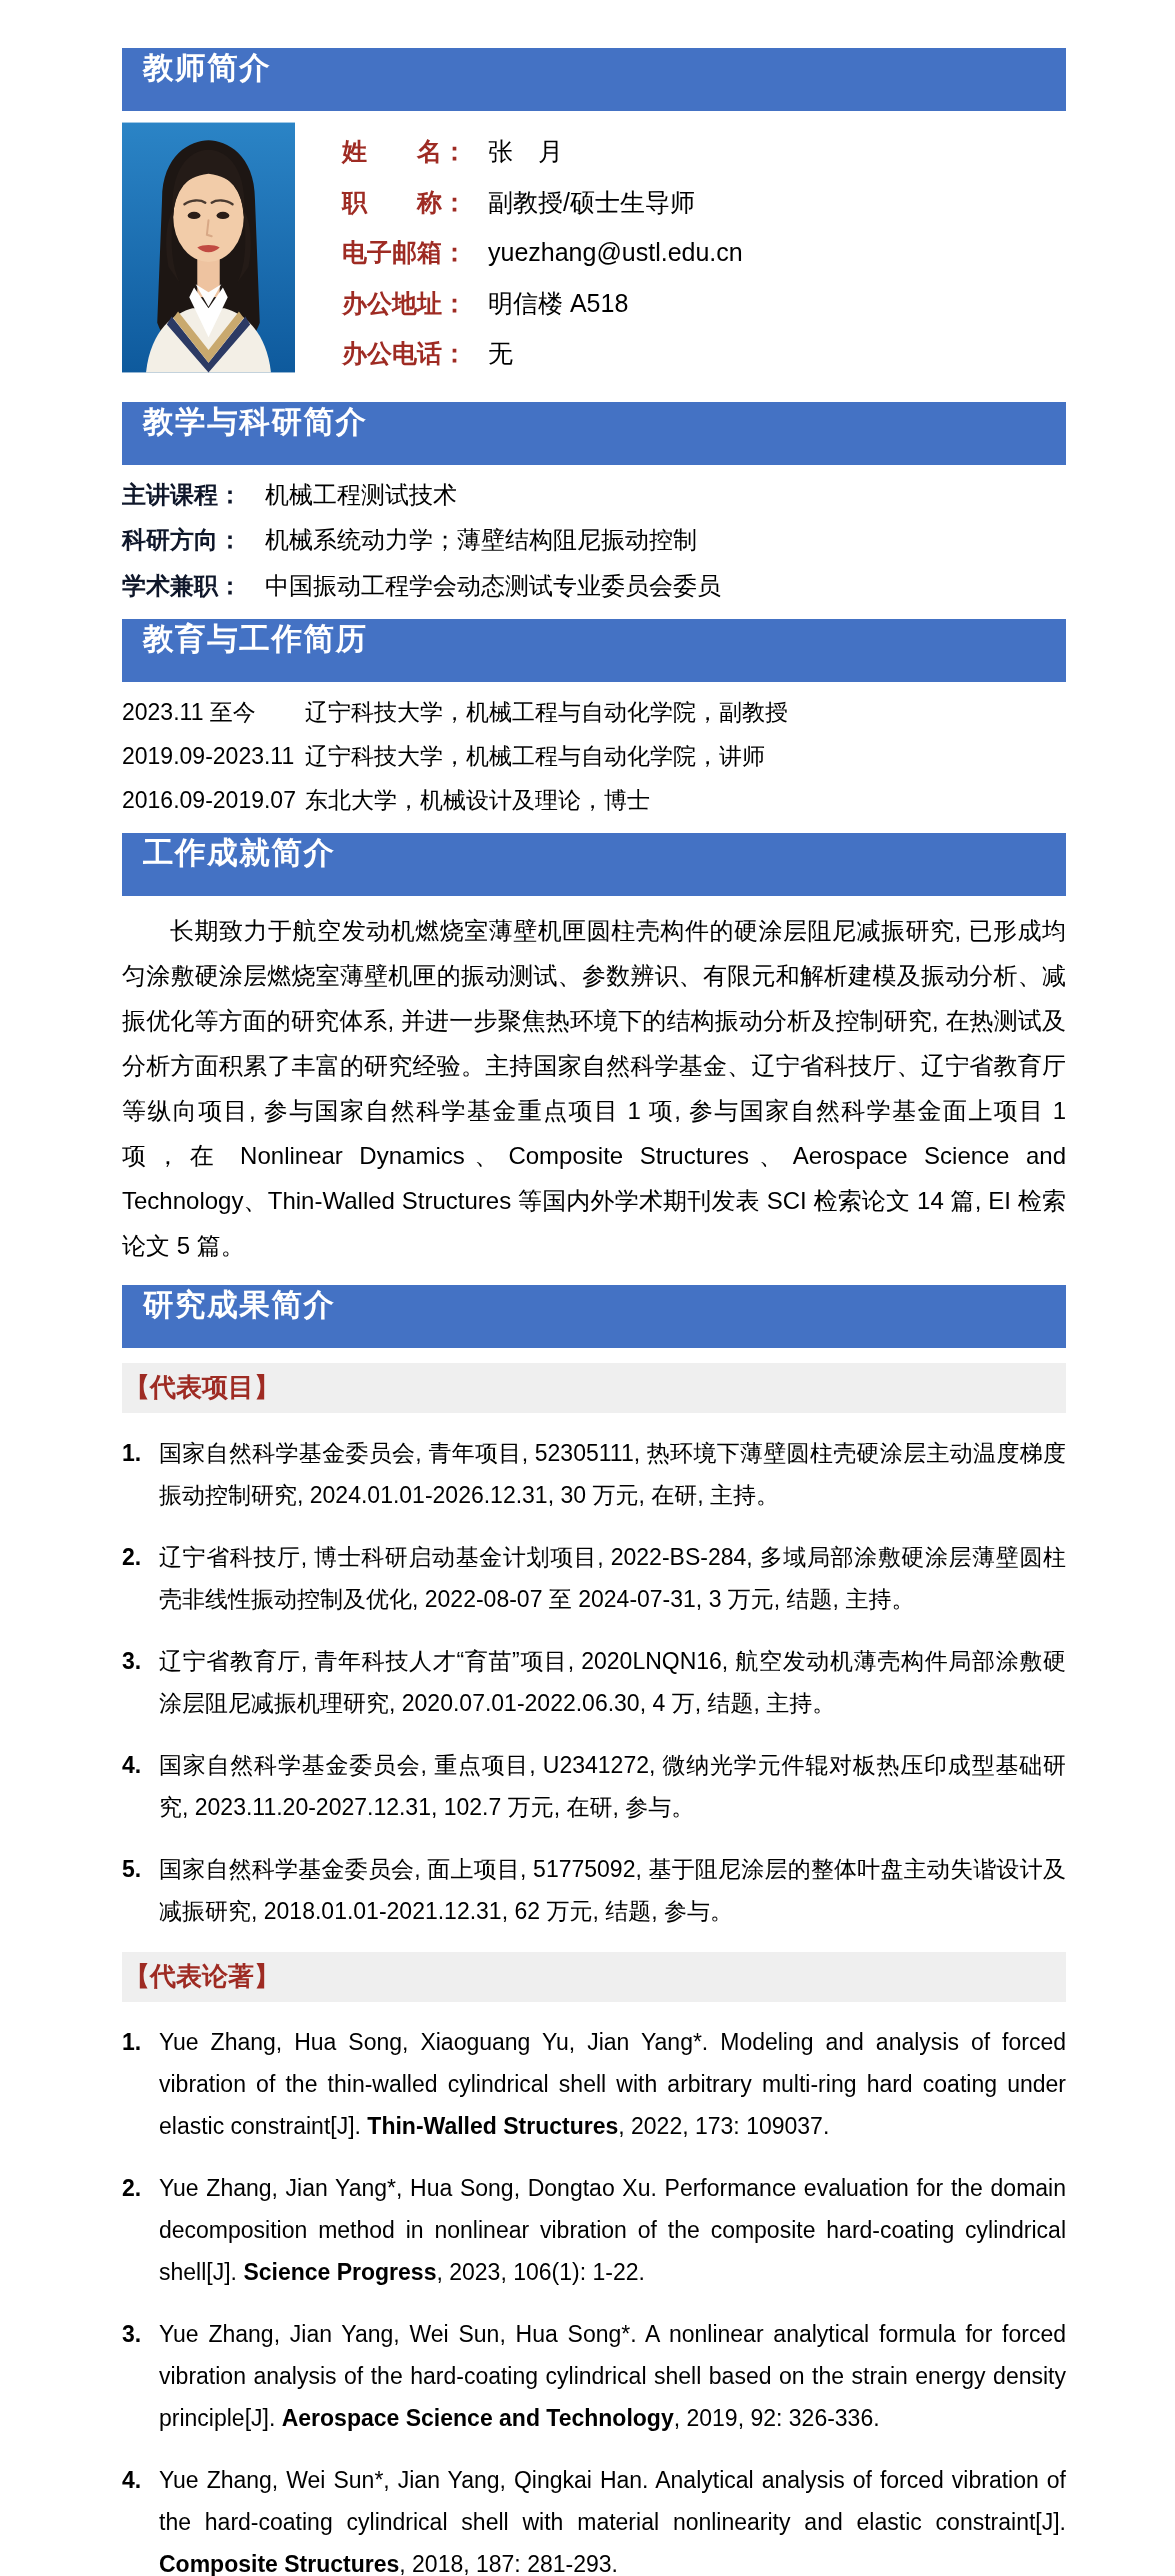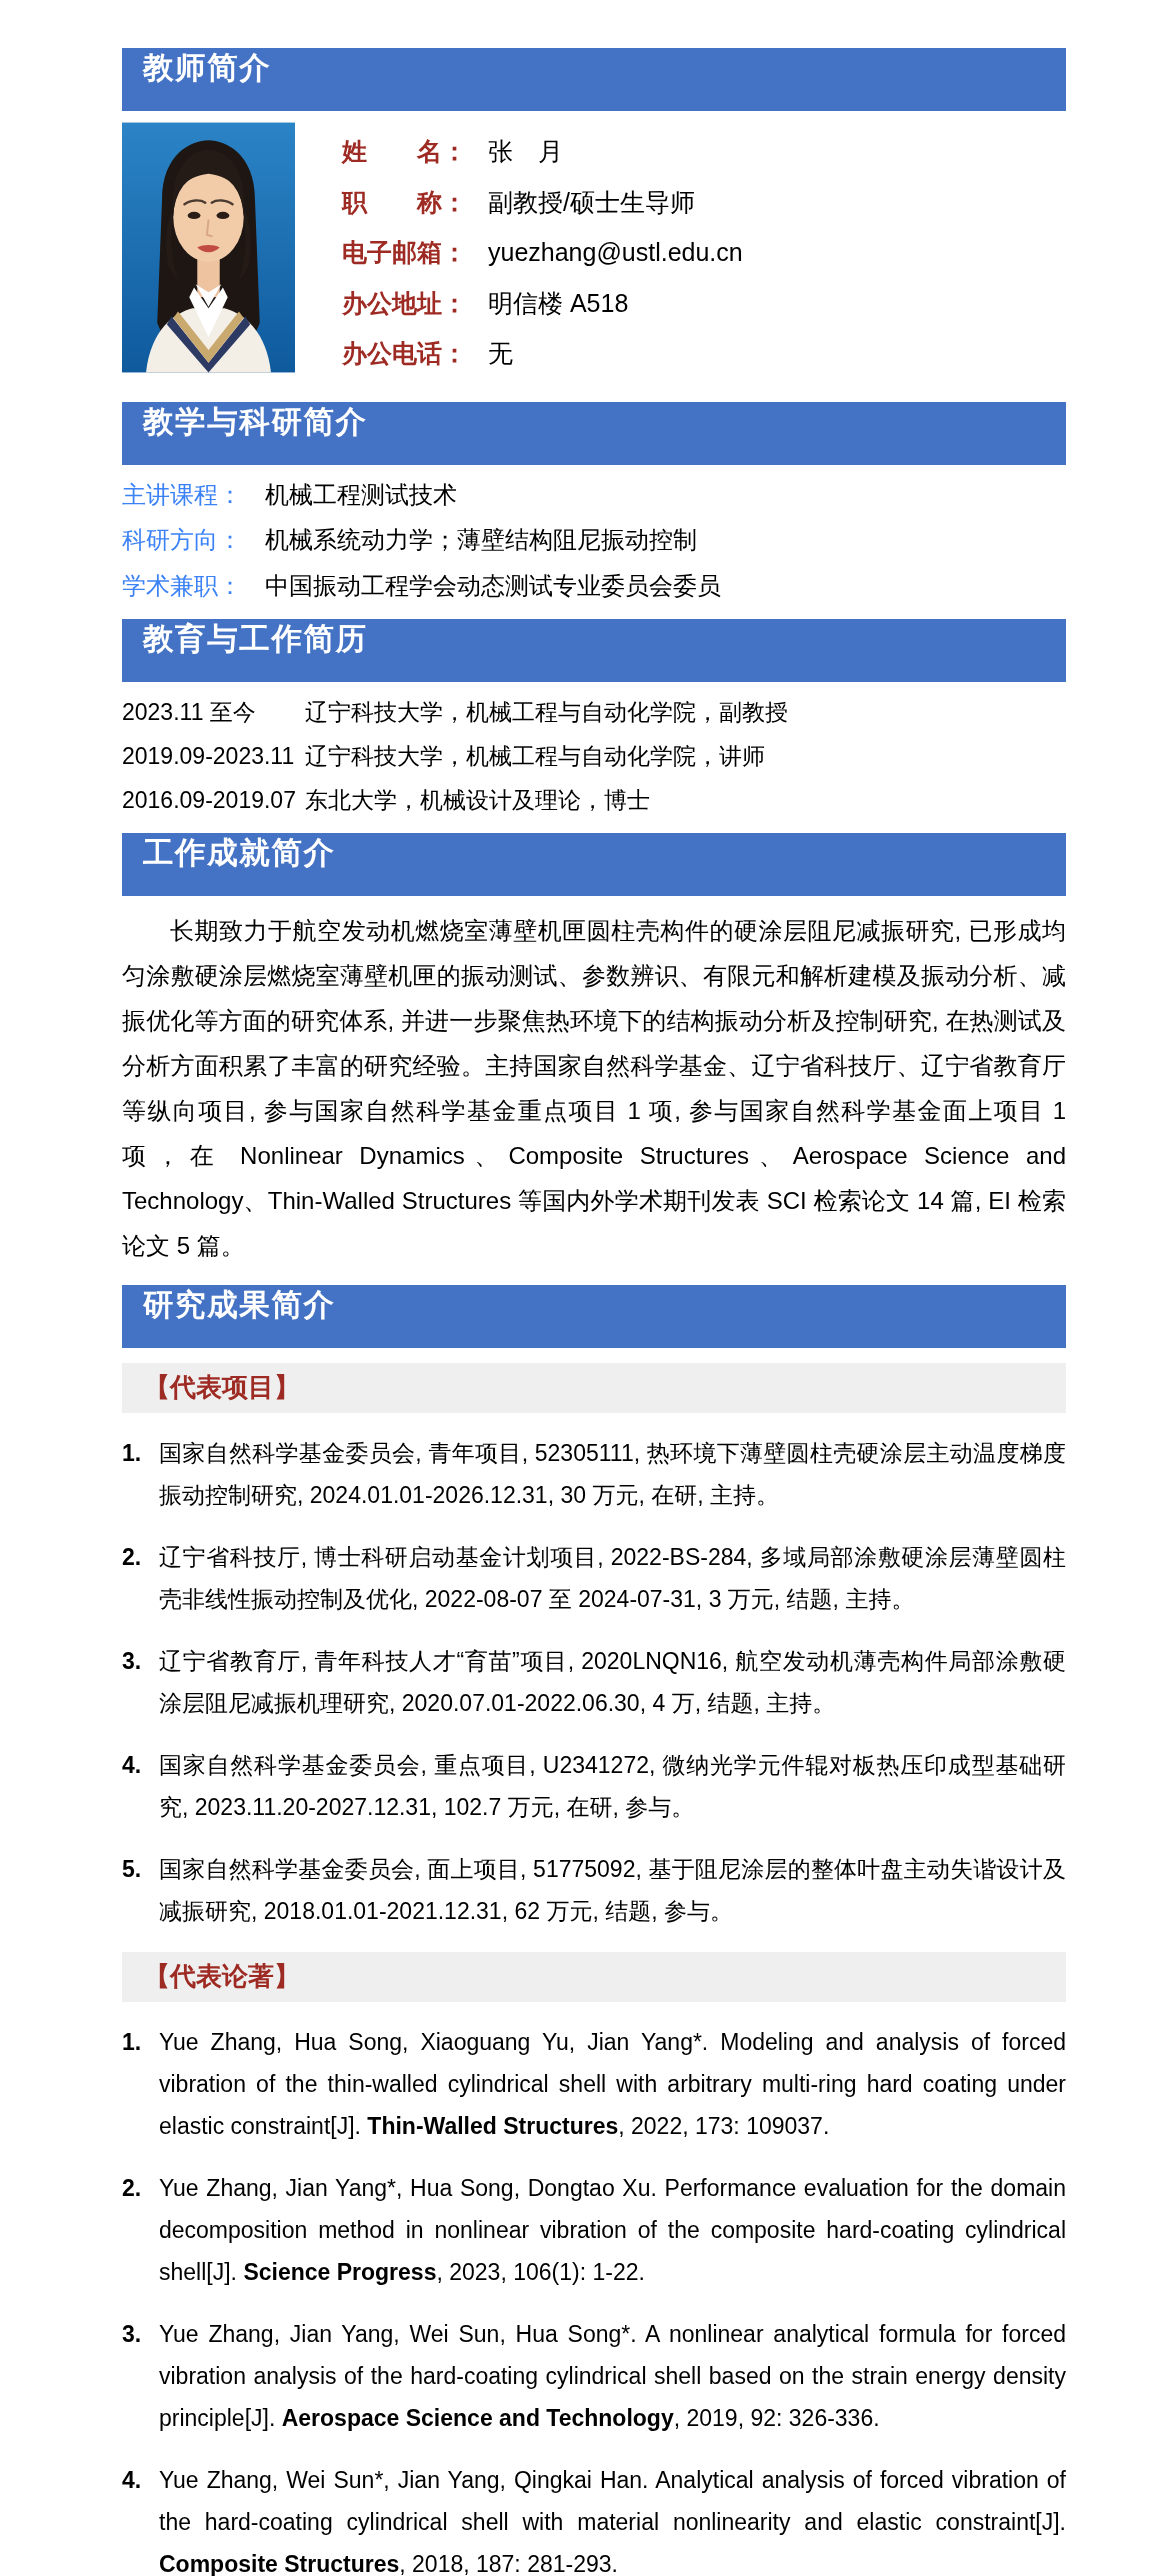--- a/index.html
+++ b/index.html
@@ -69,22 +69,22 @@
   .rows {
     margin: 13px 0 16px 0;
   }
   .trow {
     display: flex;
     font-size: 24px;
     line-height: 34px;
     margin-bottom: 11.2px;
   }
   .tlabel {
-    color: #3b82f6;
-    font-weight: normal;
+    color: #0f172a;
+    font-weight: bold;
     white-space: pre;
   }
   .tvalue {
     margin-left: 23px;
     white-space: pre;
   }
   
   .erow {
     display: flex;
     font-size: 23px;
@@ -106,21 +106,21 @@
   }
   
   .band {
     background: #EFEFEF;
     height: 50px;
     display: flex;
     align-items: center;
     font-size: 26px;
     font-weight: bold;
     color: #9E2B23;
-    padding-left: 22px;
+    padding-left: 2px;
     box-sizing: border-box;
     margin: 14.5px 0 19px 0;
   }
   
   .item {
     display: flex;
     font-size: 23px;
     line-height: 42px;
     margin-bottom: 20px;
   }

